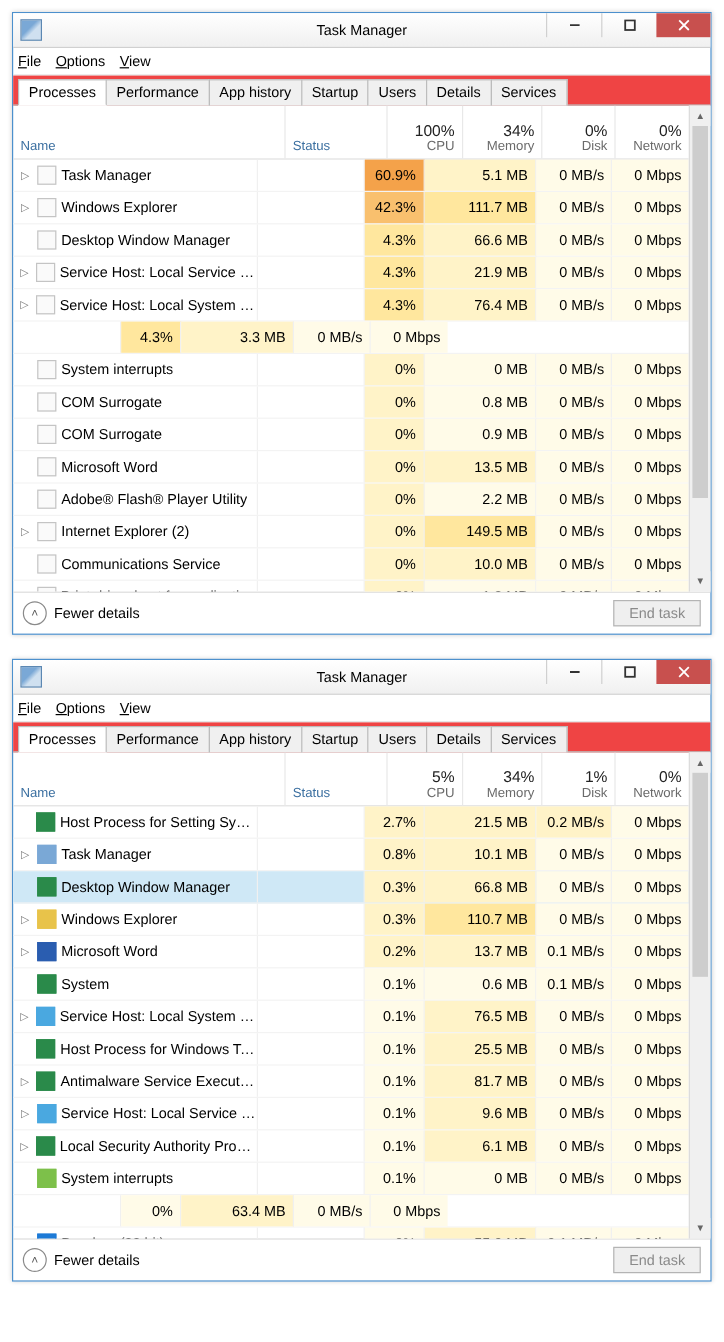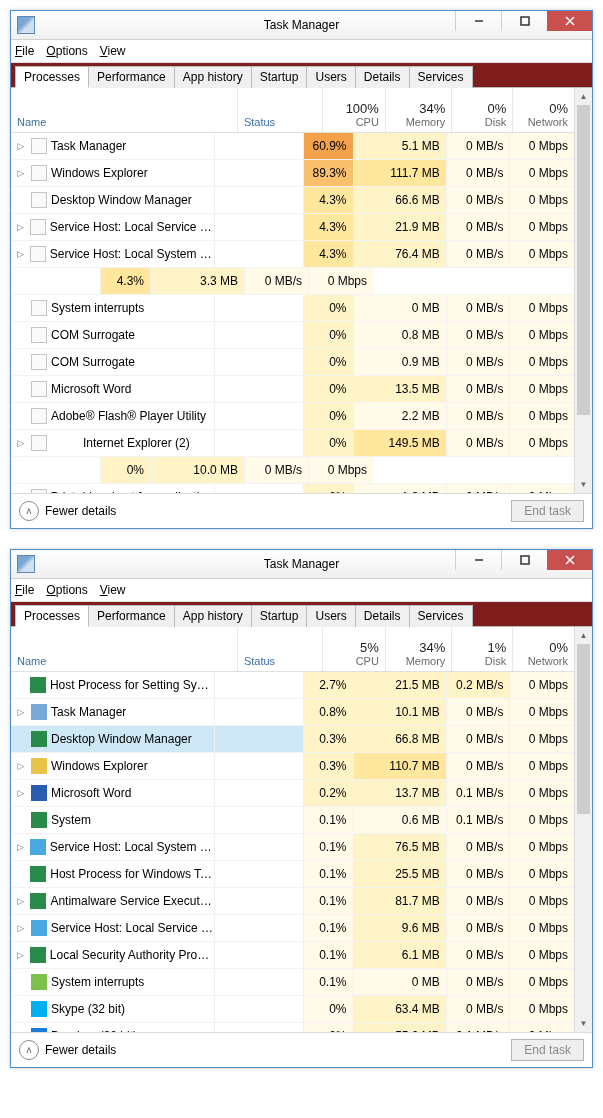--- a/index.html
+++ b/index.html
@@ -56,21 +56,21 @@
     gap: 12px;
     border-bottom: 1px solid #e0e0e0;
     text-align: right;
   }
   .menubar span { cursor:pointer; }
   .menubar span u { text-decoration: underline; }
   .tabs {
     display:flex;
     padding: 2px 19px 0 4px;
     border-bottom: 1px solid #bcbcbc;
-    background:#7f1d1d;
+    background:#ef4444;
   }
   .tab {
     padding: 3px 8px;
     border:1px solid #bcbcbc;
     border-bottom:none;
     margin-right:-1px;
     background:#f0f0f0;
     cursor:pointer;
     position:relative;
     top:1px;
@@ -275,21 +275,21 @@
               </div>
             </div>
             <div class="row">
       <div class="c name">
         <span class="exp">▷</span>
         <span class="p-icon blank" style=""></span>
         <span style="overflow:hidden;text-overflow:ellipsis;">Windows Explorer</span>
       </div>
       <div class="c status"></div>
       <div class="c cpu heat-h">
-                <span>89.3%</span>
+                <span>42.3%</span>
               </div>
       <div class="c mem heat-m">
                 <span>111.7 MB</span>
               </div>
       <div class="c disk heat-vl">
                 <span>0 MB/s</span>
               </div>
       <div class="c net heat-vl">
                 <span>0 Mbps</span>
               </div>
@@ -466,37 +466,42 @@
                 <span>0 MB/s</span>
               </div>
       <div class="c net heat-vl">
                 <span>0 Mbps</span>
               </div>
             </div>
             <div class="row">
       <div class="c name">
         <span class="exp">▷</span>
         <span class="p-icon blank" style=""></span>
-        <span style="overflow:hidden;text-overflow:ellipsis;margin-left:32px;">Internet Explorer (2)</span>
+        <span style="overflow:hidden;text-overflow:ellipsis;">Internet Explorer (2)</span>
       </div>
       <div class="c status"></div>
       <div class="c cpu heat-l">
                 <span>0%</span>
               </div>
       <div class="c mem heat-m">
                 <span>149.5 MB</span>
               </div>
       <div class="c disk heat-vl">
                 <span>0 MB/s</span>
               </div>
       <div class="c net heat-vl">
                 <span>0 Mbps</span>
               </div>
             </div>
             <div class="row">
+      <div class="c name">
+        <span class="exp"></span>
+        <span class="p-icon blank" style=""></span>
+        <span style="overflow:hidden;text-overflow:ellipsis;">Communications Service</span>
+      </div>
       <div class="c status"></div>
       <div class="c cpu heat-l">
                 <span>0%</span>
               </div>
       <div class="c mem heat-l">
                 <span>10.0 MB</span>
               </div>
       <div class="c disk heat-vl">
                 <span>0 MB/s</span>
               </div>
@@ -843,25 +848,20 @@
                 <span>0 MB</span>
               </div>
       <div class="c disk heat-vl">
                 <span>0 MB/s</span>
               </div>
       <div class="c net heat-vl">
                 <span>0 Mbps</span>
               </div>
             </div>
             <div class="row">
-      <div class="c name">
-        <span class="exp"></span>
-        <span class="p-icon " style="background:#00aff0;border-color:#00aff0;"></span>
-        <span style="overflow:hidden;text-overflow:ellipsis;">Skype (32 bit)</span>
-      </div>
       <div class="c status"></div>
       <div class="c cpu heat-vl">
                 <span>0%</span>
               </div>
       <div class="c mem heat-l">
                 <span>63.4 MB</span>
               </div>
       <div class="c disk heat-vl">
                 <span>0 MB/s</span>
               </div>

